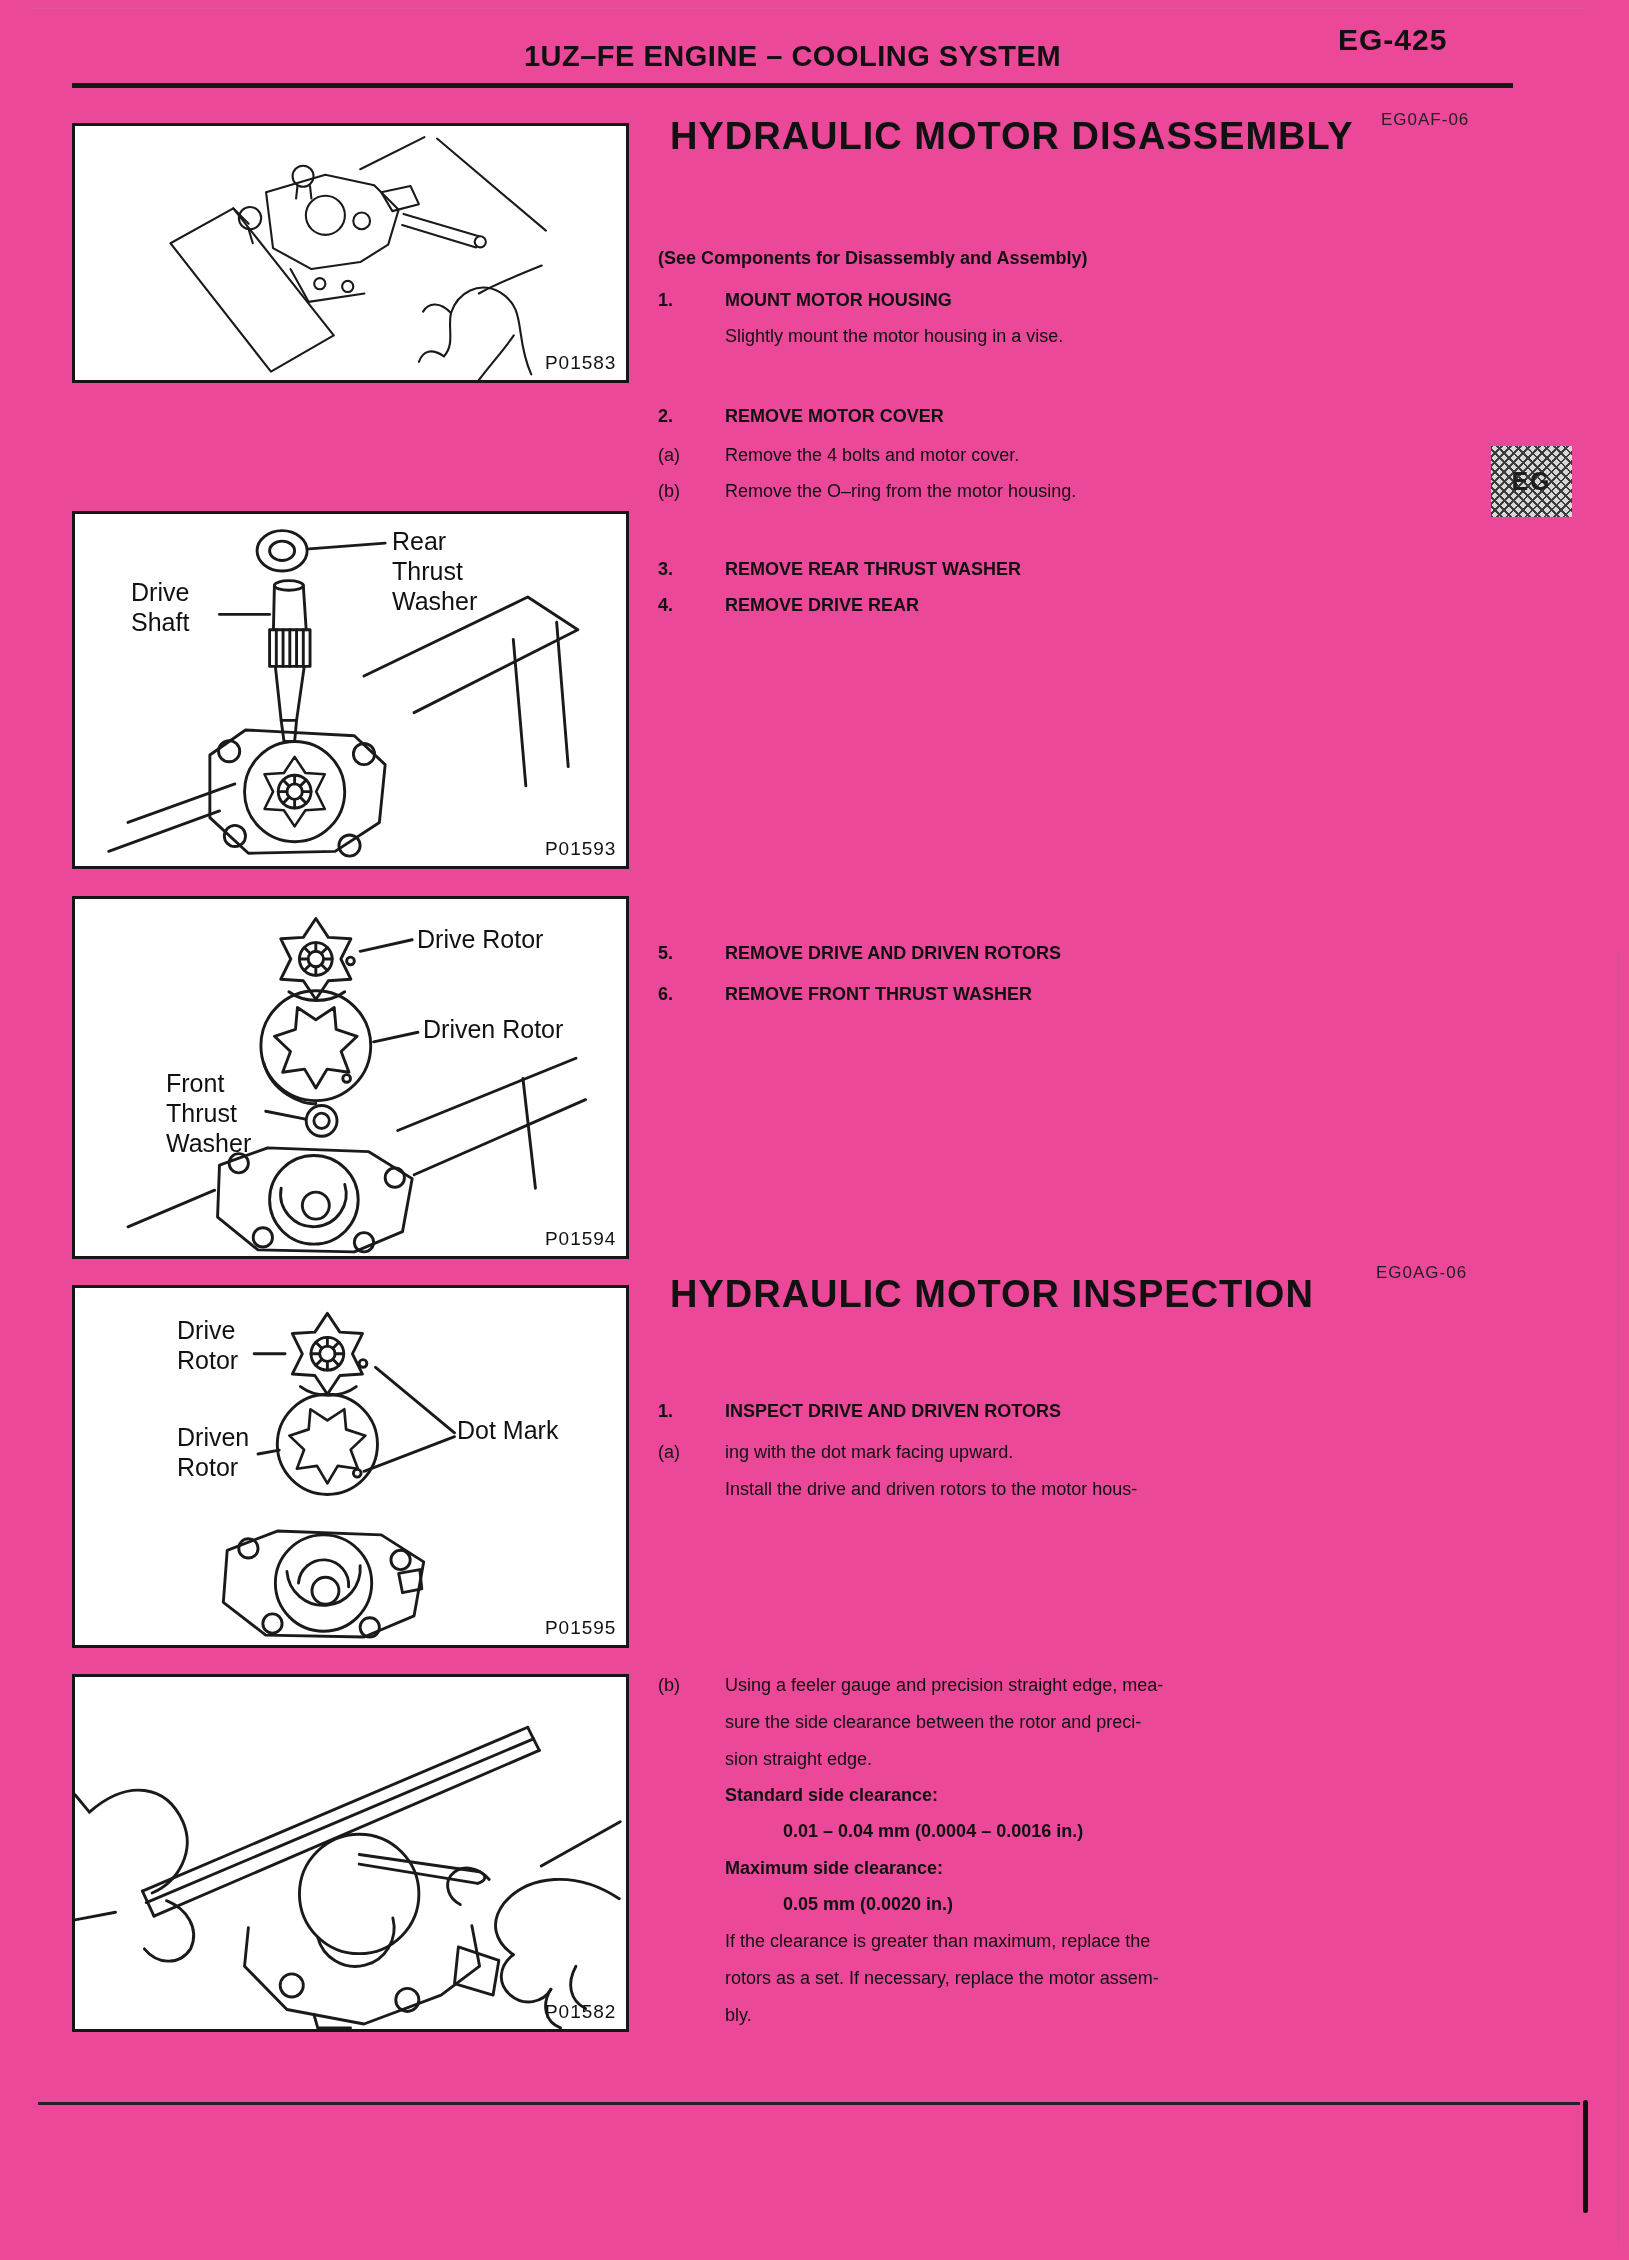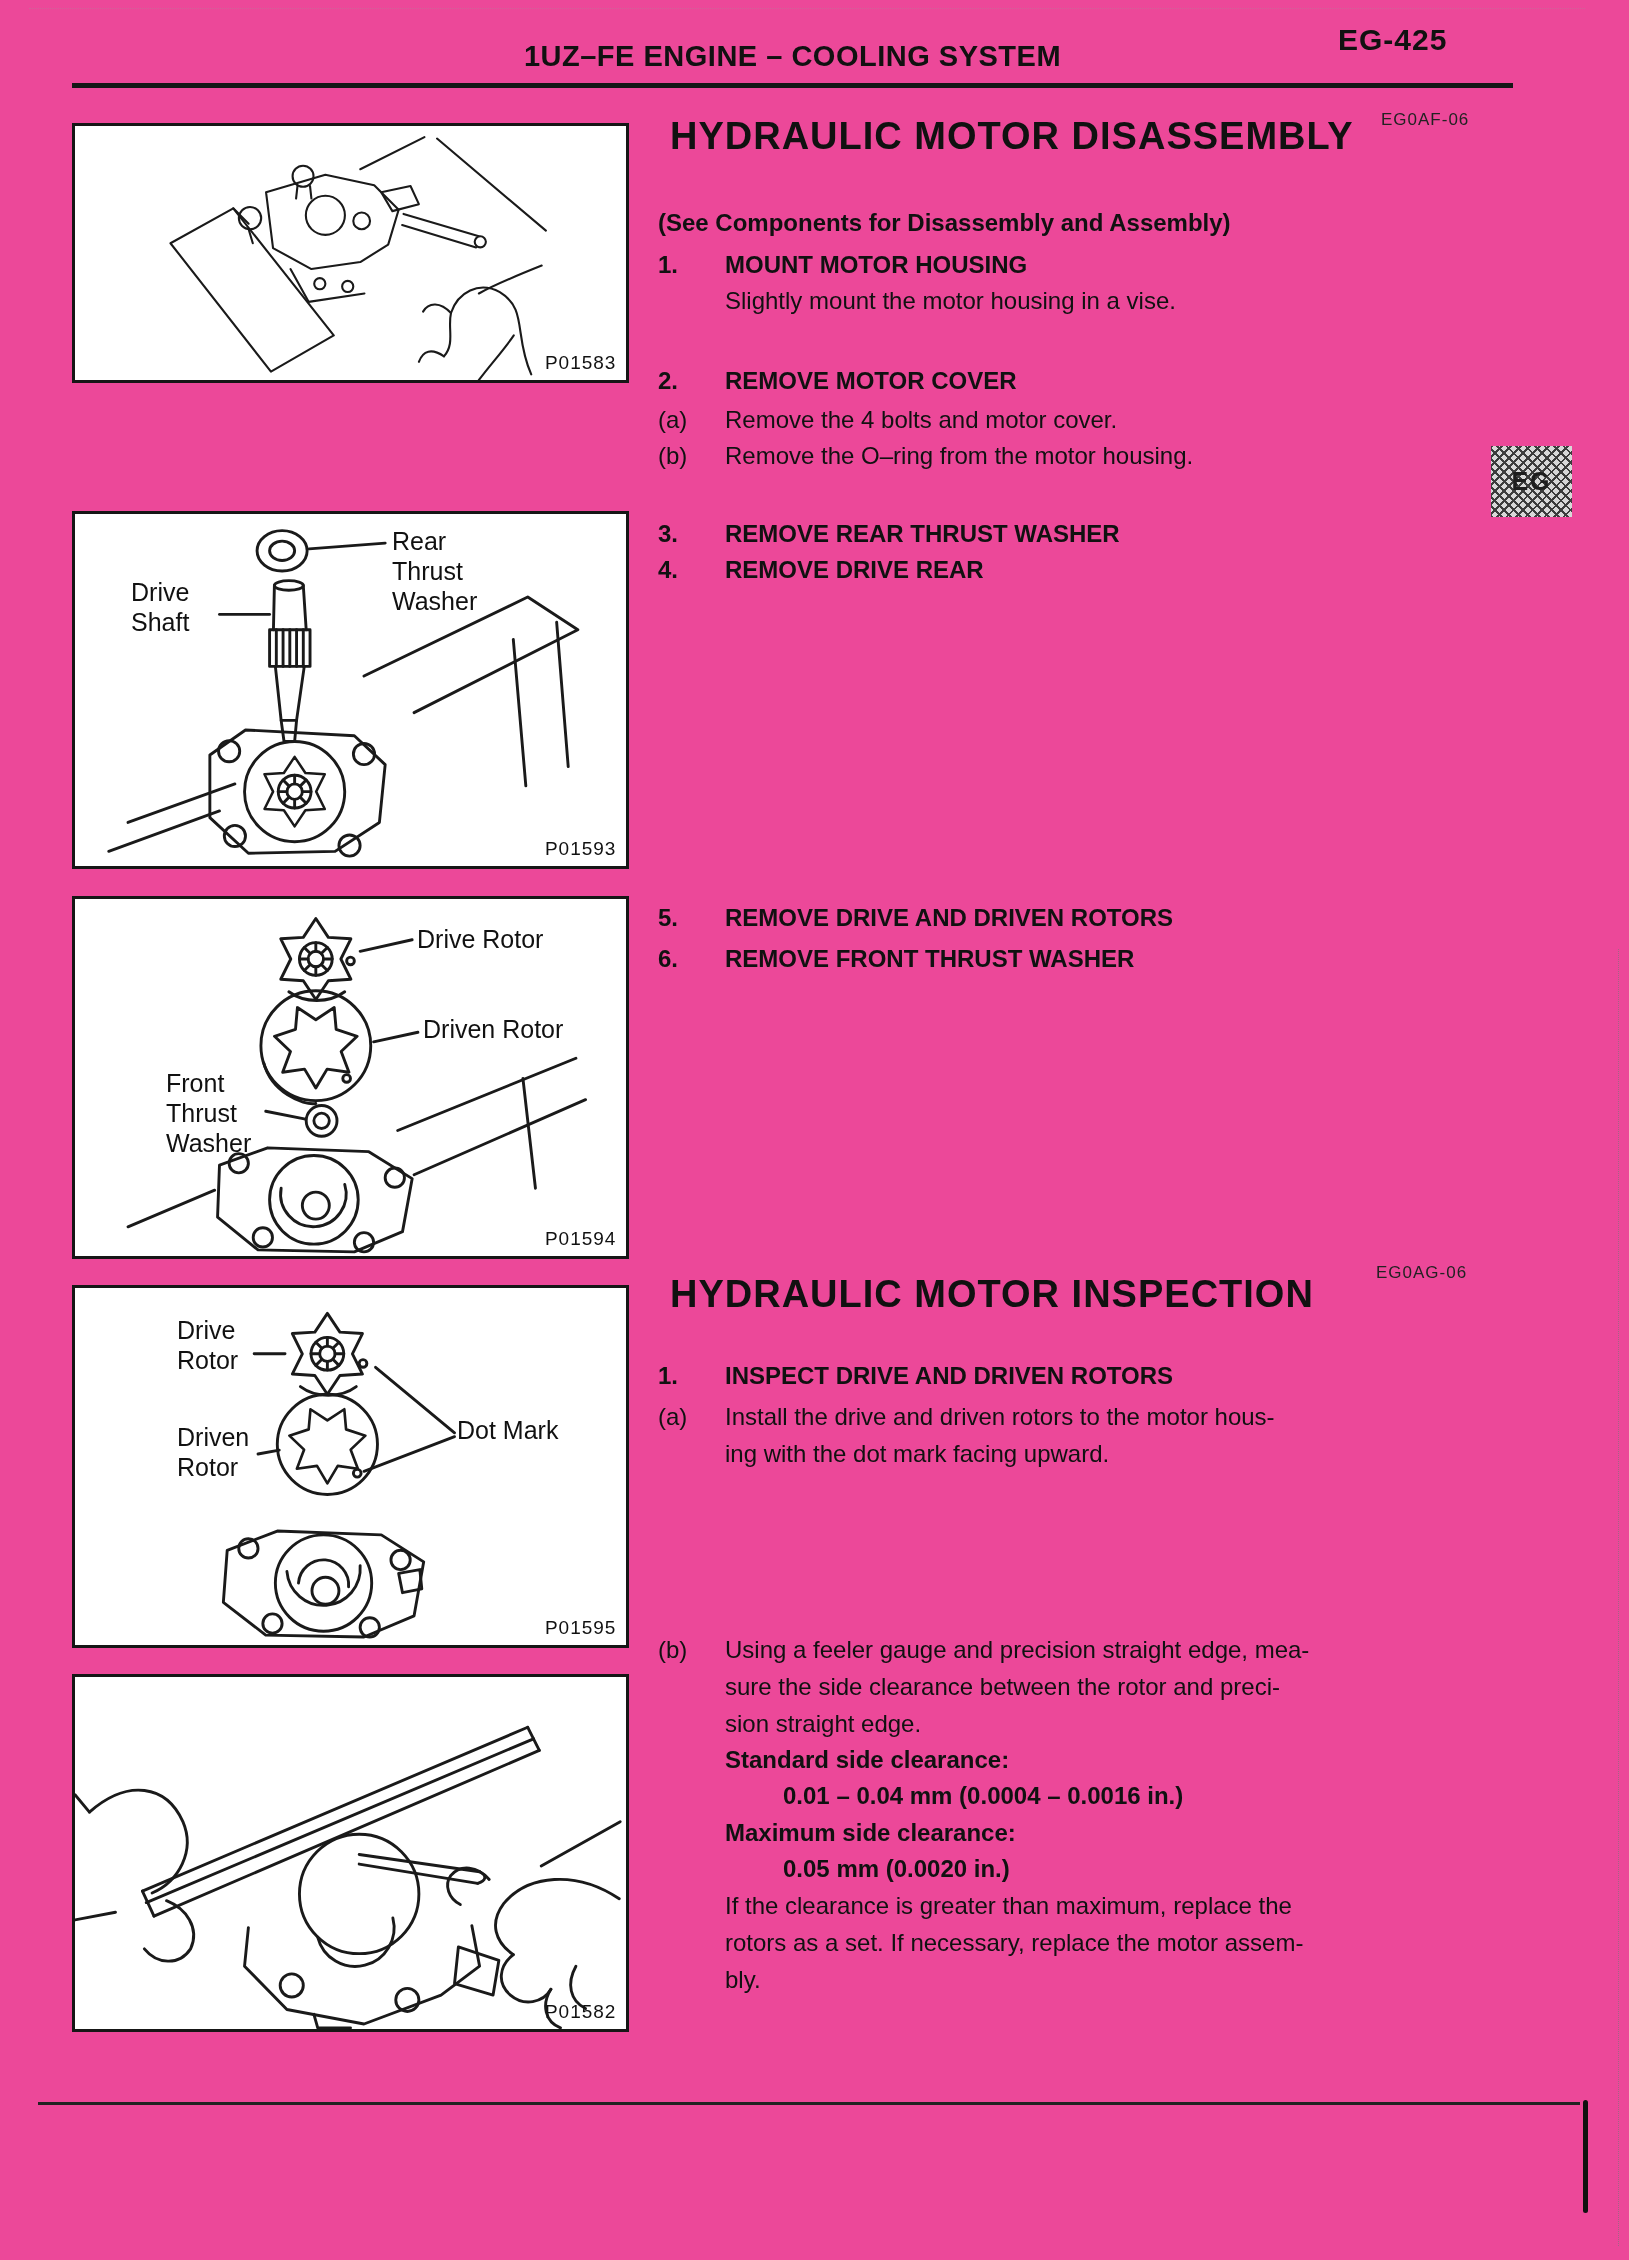--- a/index.html
+++ b/index.html
@@ -2,21 +2,21 @@
 <html><head>
 <meta charset="utf-8">
 <style>
   html,body{margin:0;padding:0;background:#e8e8e8;}
   #page{
     position:relative;width:1629px;height:2261px;background:#ec4899;
     font-family:"Liberation Sans", sans-serif;color:#111;overflow:hidden;
   }
   .abs{position:absolute;}
   .b{font-weight:bold;}
-  .body{font-size:24px;line-height:37px;color:#111;}
+  .body{font-size:18px;line-height:37px;color:#111;margin-top:36px;}
   .h1{font-size:38px;font-weight:bold;letter-spacing:1px;color:#111;margin-left:12px;}
   .code{font-size:17px;font-weight:normal;letter-spacing:1px;color:#222;text-align:right;}
   .row{position:absolute;left:658px;display:flex;align-items:flex-start;width:845px;}
   .num{width:67px;flex:none;}
   .indent{position:absolute;left:725px;width:778px;}
   .spec-val{position:absolute;left:783px;}
   .fig{position:absolute;left:72px;width:557px;border:3.8px solid #161616;background:#fff;box-sizing:border-box;}
   .fig svg{position:absolute;left:0;top:0;width:100%;height:100%;}
   .fig svg *{stroke:#1a1a1a;stroke-width:3;fill:none;stroke-linecap:round;stroke-linejoin:round;}
   .fig-label{position:absolute;font-size:25px;line-height:30px;color:#111;}
@@ -329,22 +329,22 @@
   <div class="abs h1" style="left:658px;top:1273px;">HYDRAULIC MOTOR INSPECTION</div>
   <div class="abs code" style="left:1376px;top:1263px;">EG0AG-06</div>
 
   <div class="row body b" style="top:1357px;">
     <span class="num">1.</span>
     <span>INSPECT DRIVE AND DRIVEN ROTORS</span>
   </div>
   <div class="row body" style="top:1398px;">
     <span class="num">(a)</span>
     <span>
+      <div>ing with the dot mark facing upward.</div>
       <div>Install the drive and driven rotors to the motor hous-</div>
-      <div>ing with the dot mark facing upward.</div>
     </span>
   </div>
 
   <div class="row body" style="top:1631px;">
     <span class="num">(b)</span>
     <span>
       <div>Using a feeler gauge and precision straight edge, mea-</div>
       <div>sure the side clearance between the rotor and preci-</div>
       <div>sion straight edge.</div>
     </span>

